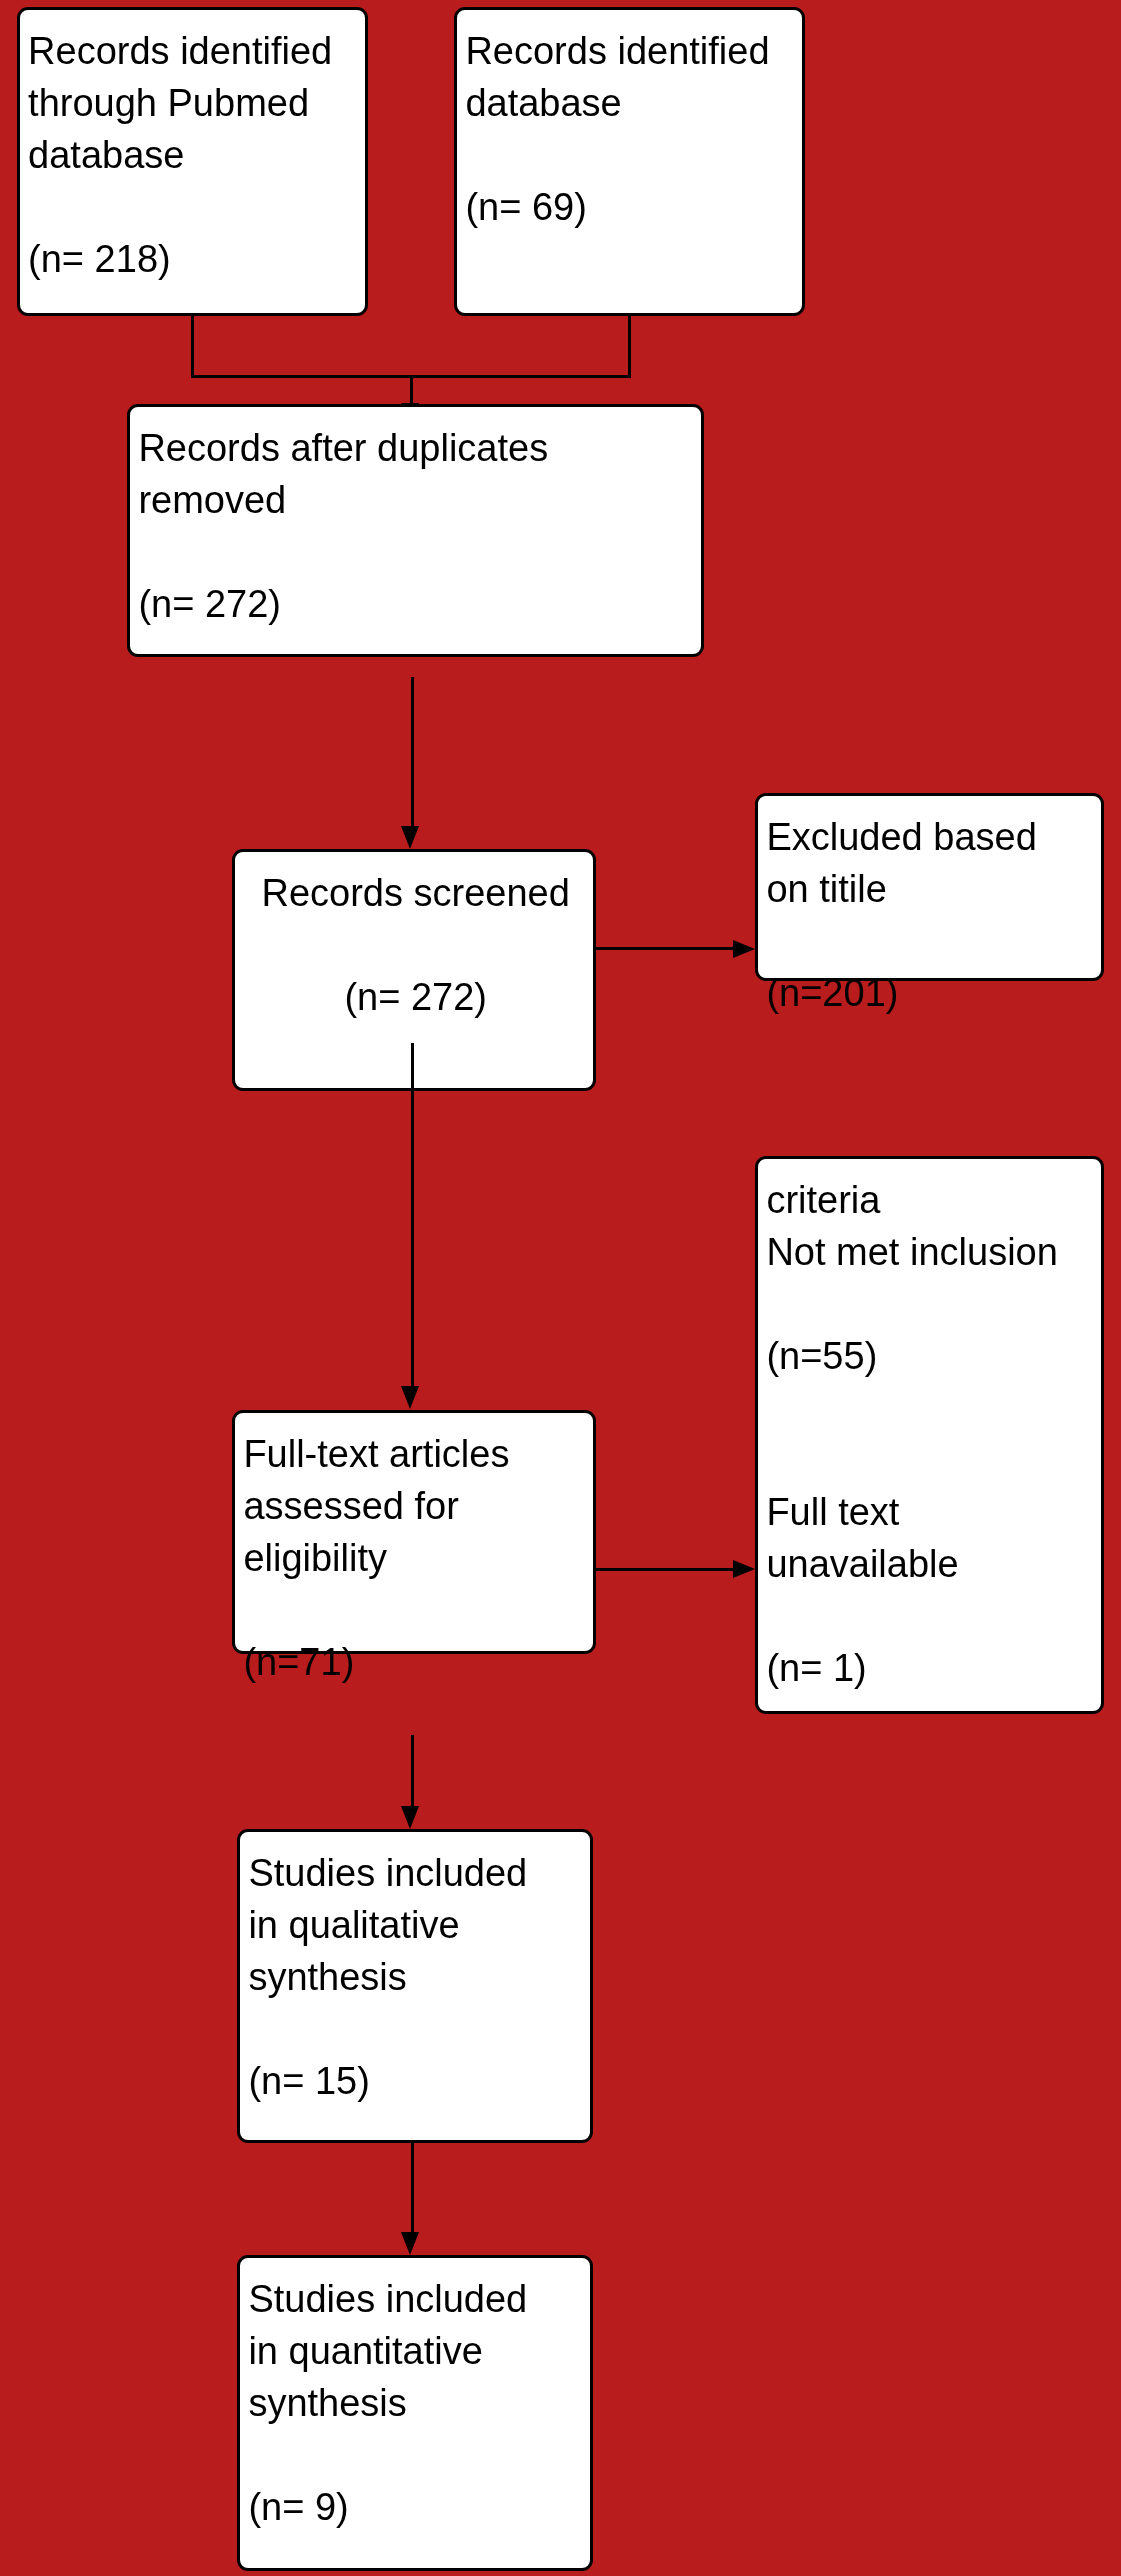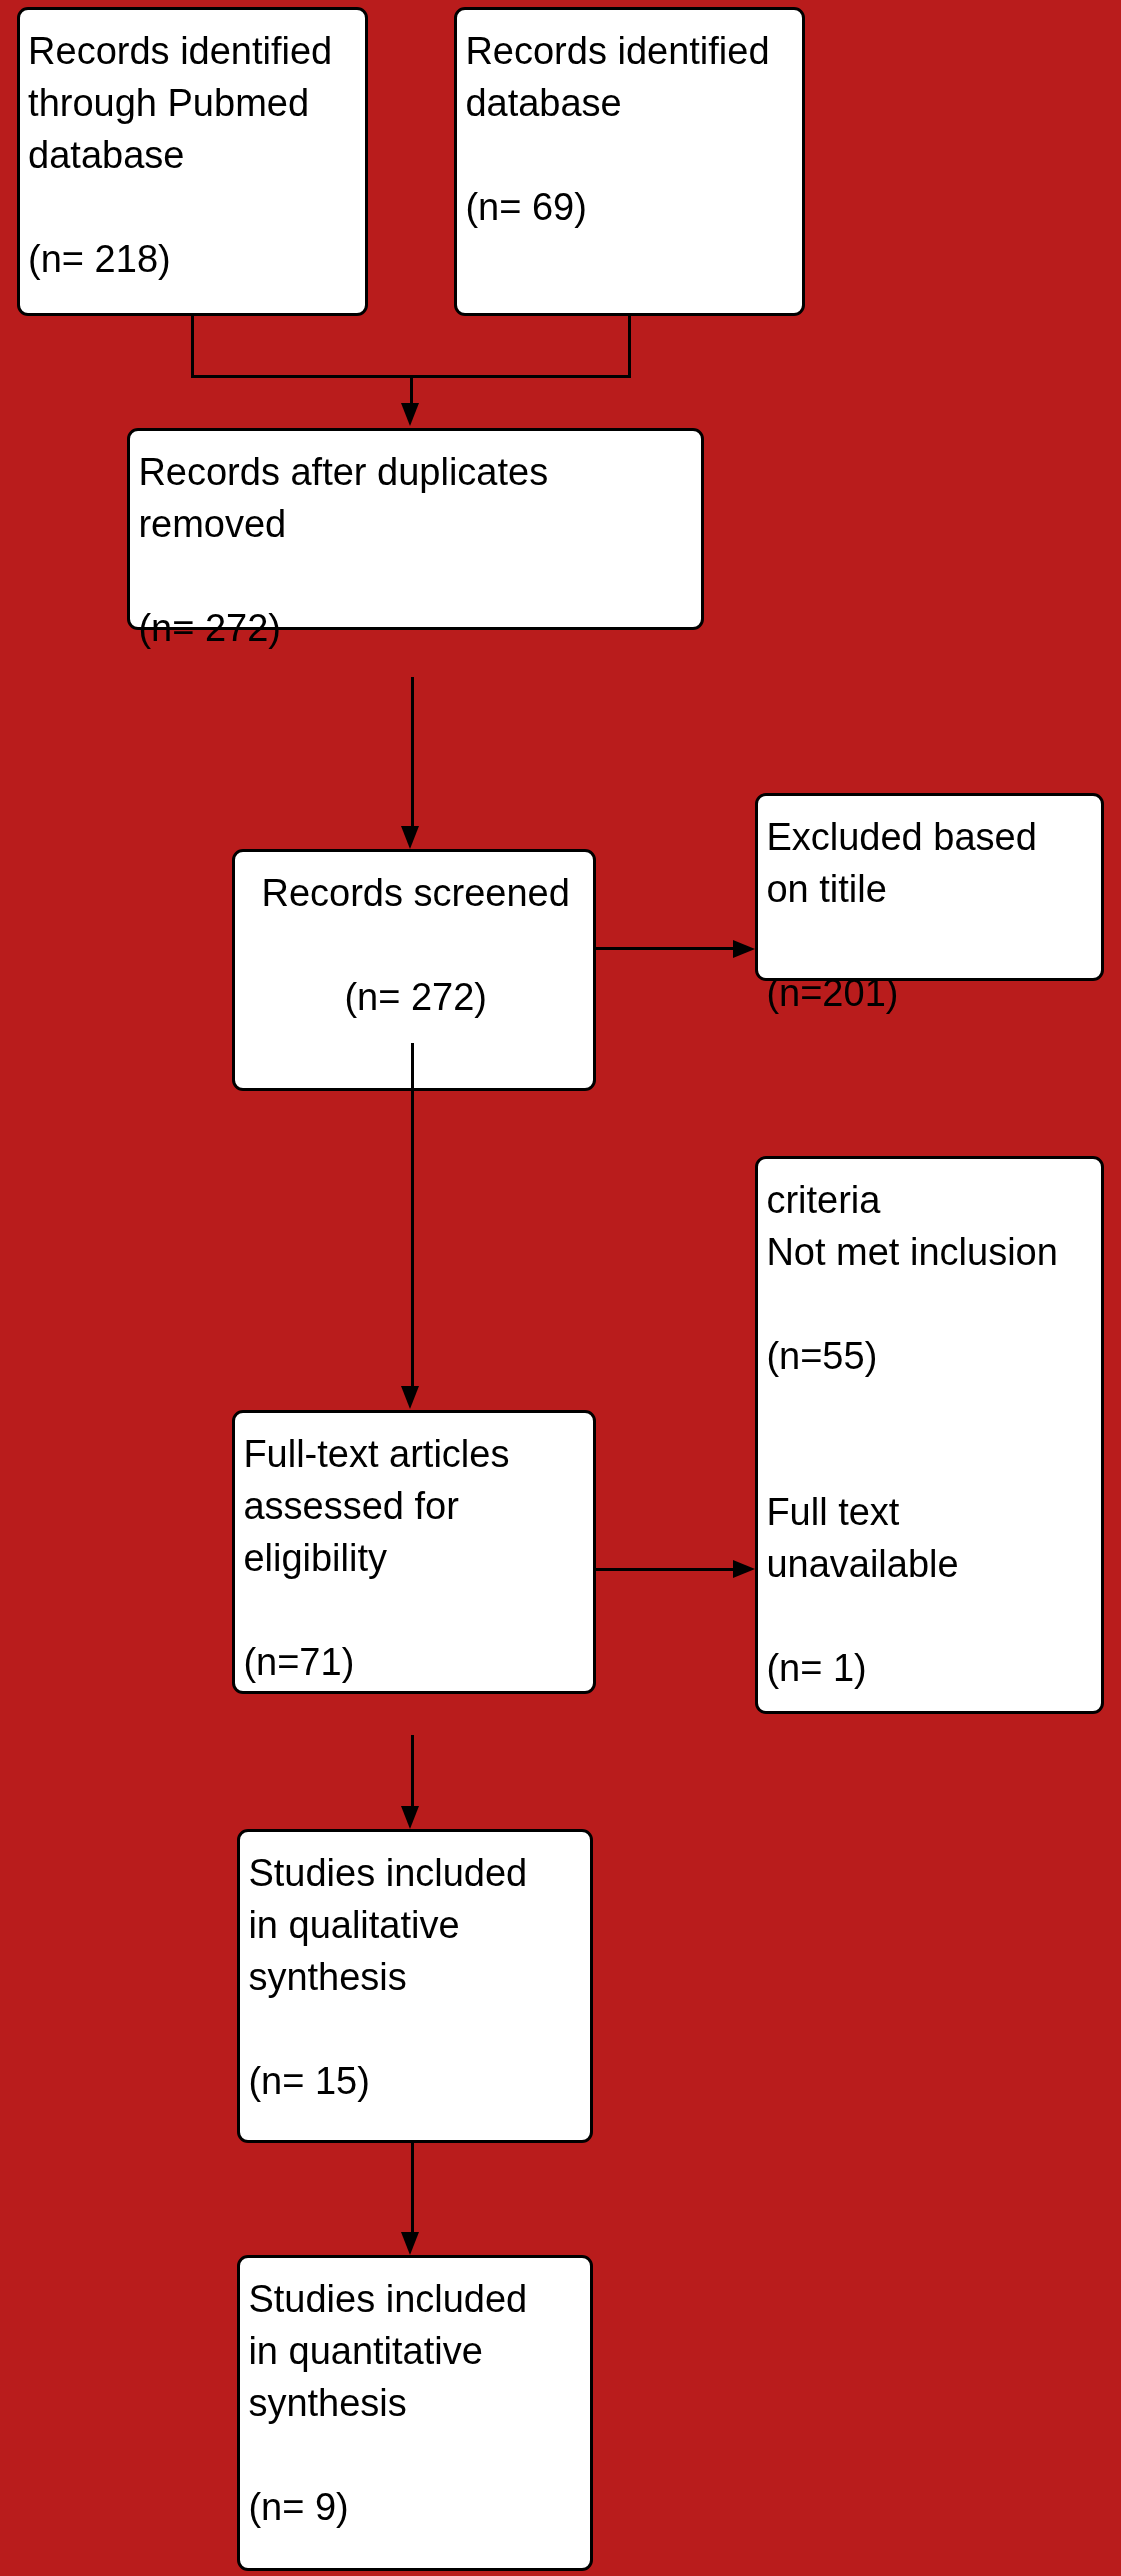--- a/index.html
+++ b/index.html
@@ -19,24 +19,24 @@
     background:#ffffff;
     padding:15px 5px 0 8.4px;
     font-size:38px;
     line-height:52px;
     letter-spacing:0;
   }
   .bl{min-height:52px;white-space:nowrap;}
   
   .b-pubmed      {left:16.7px;  top:6.7px;    width:351px; height:309px;}
   .b-embase      {left:454px; top:6.7px;    width:351px; height:309px;}
-  .b-duplicates  {left:127px; top:428px;  width:577px; height:202px;}
+  .b-duplicates  {left:127px; top:404px;  width:577px; height:253px;}
   .b-screened    {left:232px; top:849px; width:364px; height:242px;text-align:center;}
   .b-excl-title  {left:755px; top:793px;  width:349px; height:188px;}
-  .b-fulltext    {left:232px; top:1410px; width:364px; height:284px;}
+  .b-fulltext    {left:232px; top:1410px; width:364px; height:244px;}
   .b-excl-ft     {left:755px; top:1156px; width:349px; height:558px;}
   .b-qualitative {left:237px; top:1829px; width:356px; height:314px;}
   .b-quantitative{left:237px; top:2255px; width:356px; height:316px;}
   
   .line{position:absolute;background:#000000;}
   .l-v-pubmed {left:191px; top:315px;  width:2.5px;  height:62px;}
   .l-v-embase {left:628px; top:315px;  width:2.5px;  height:62px;}
   .l-h-merge  {left:191px; top:375px;  width:440px;height:2.5px;}
   .l-v-merge  {left:410px; top:375px;  width:2.5px;  height:30px;}
   .l-v-3-4    {left:411px; top:677px;  width:2.5px;  height:150px;}

